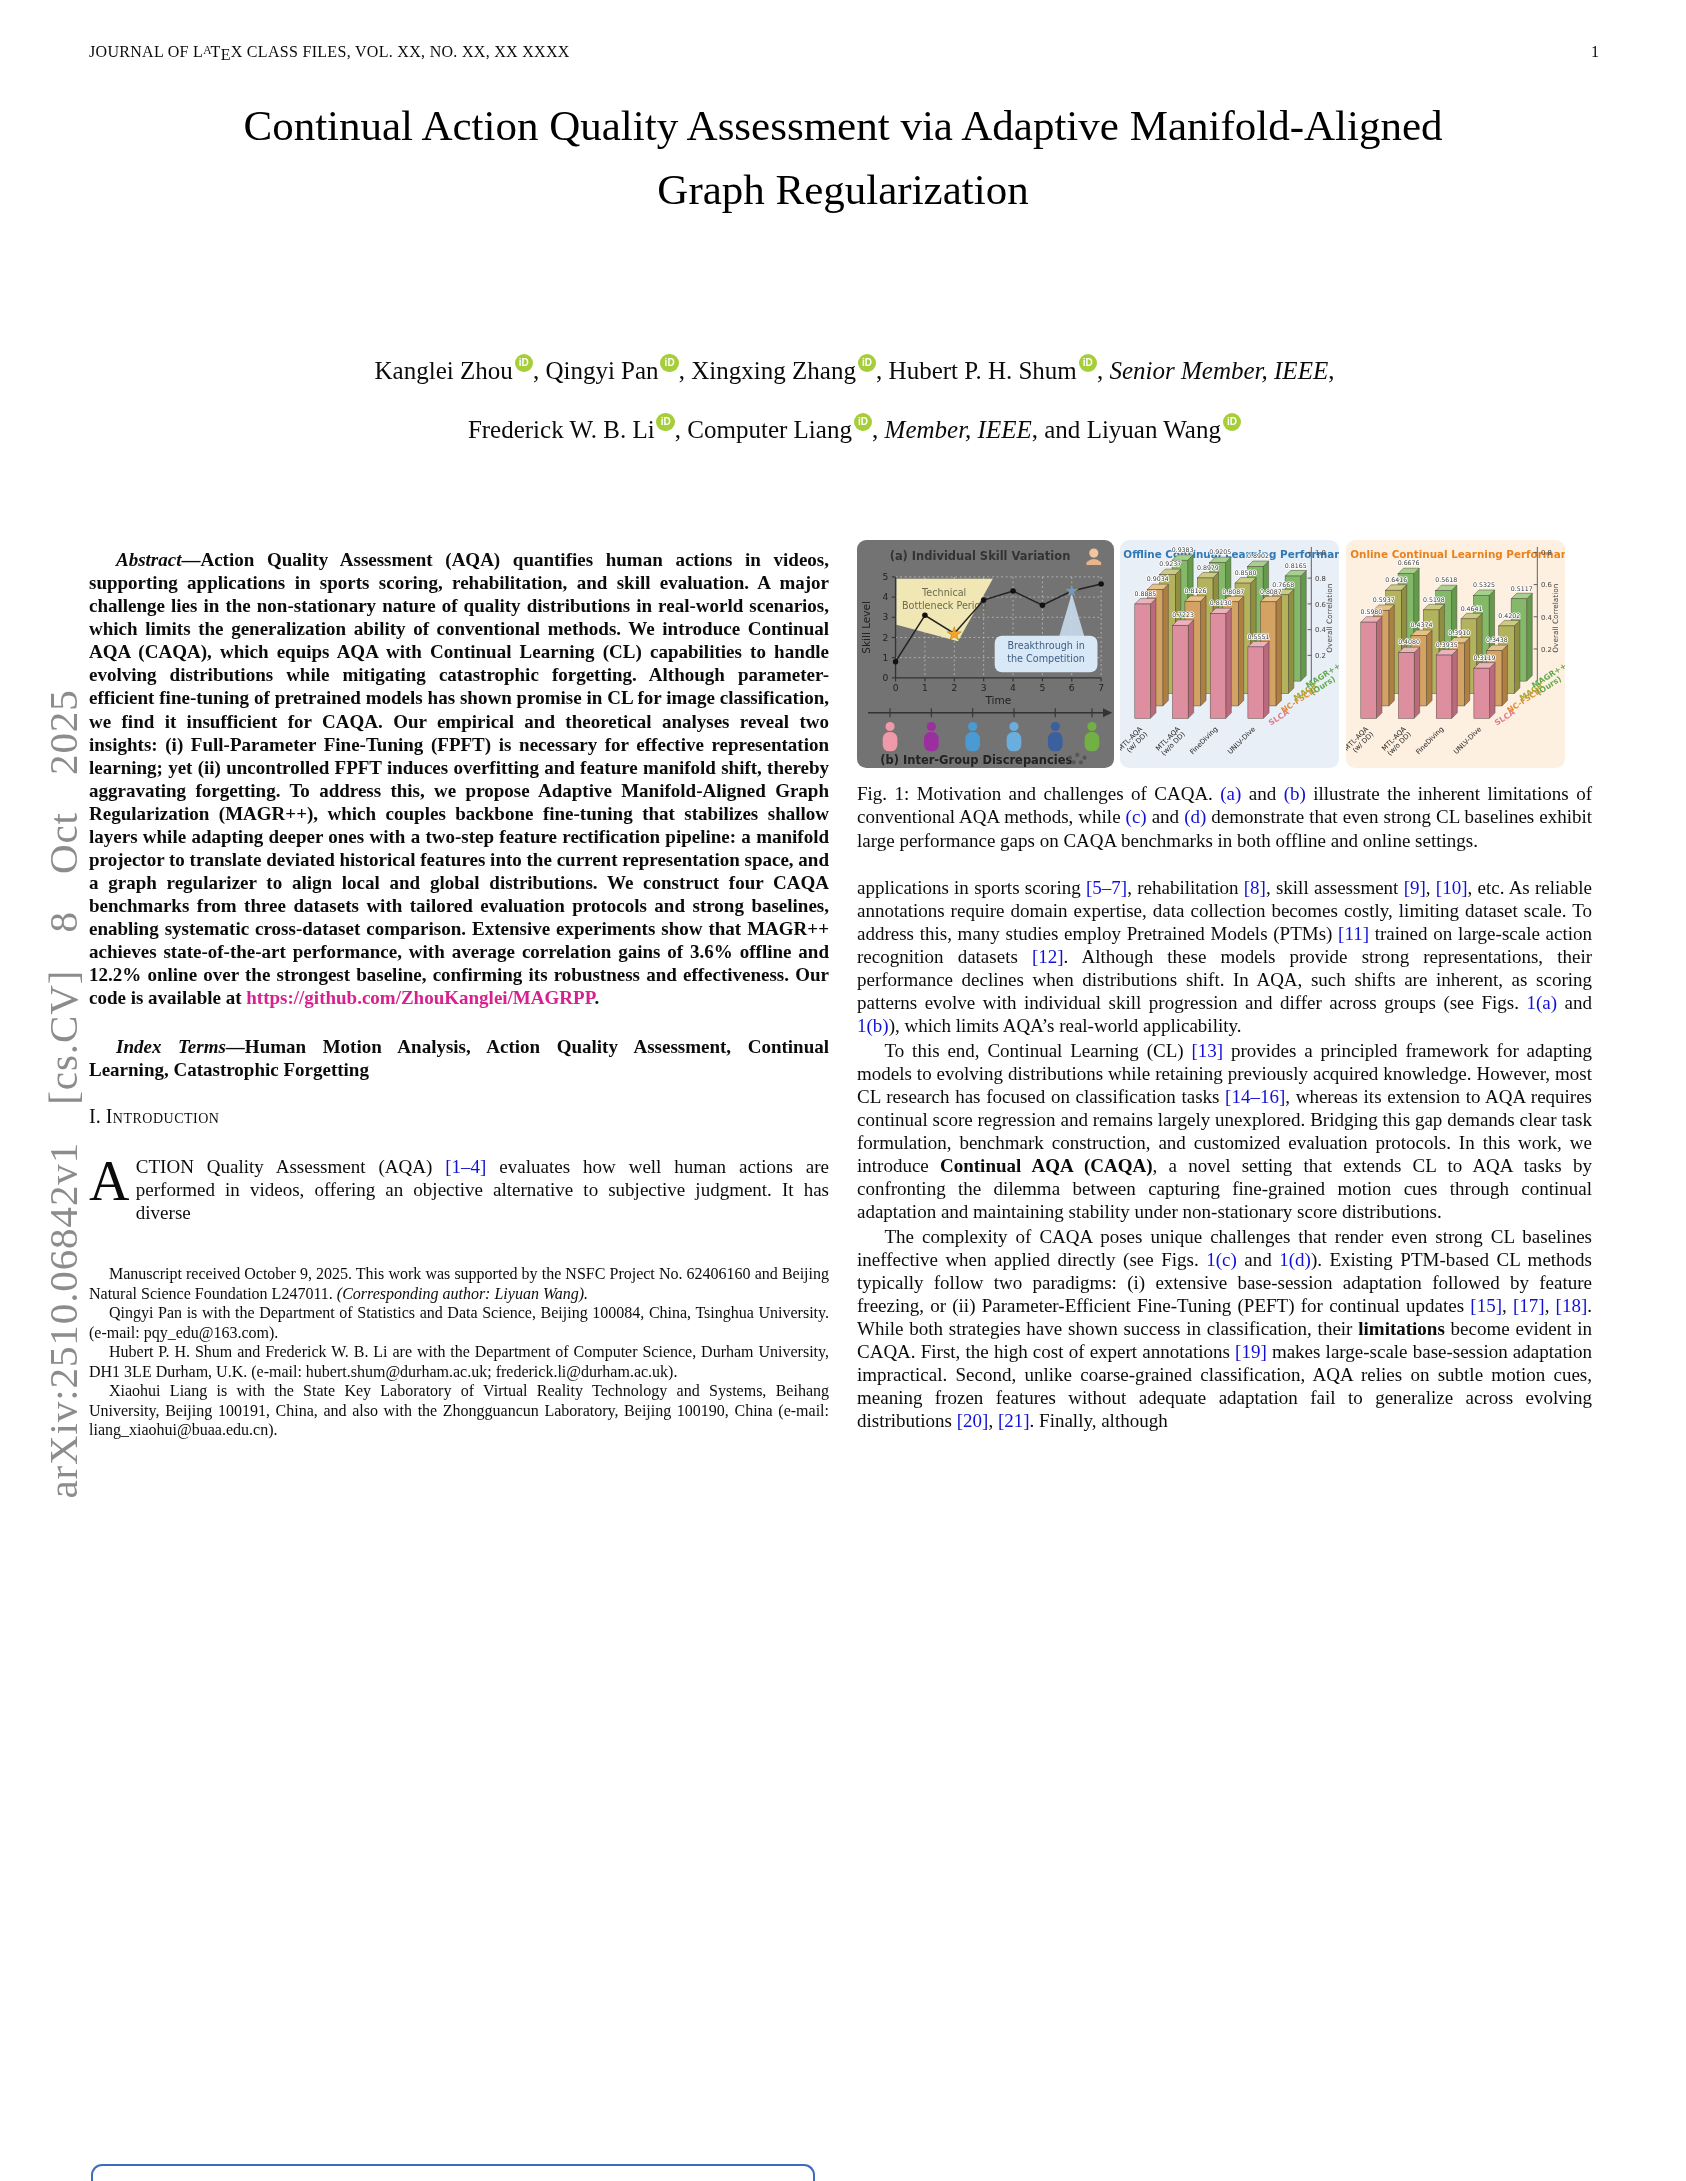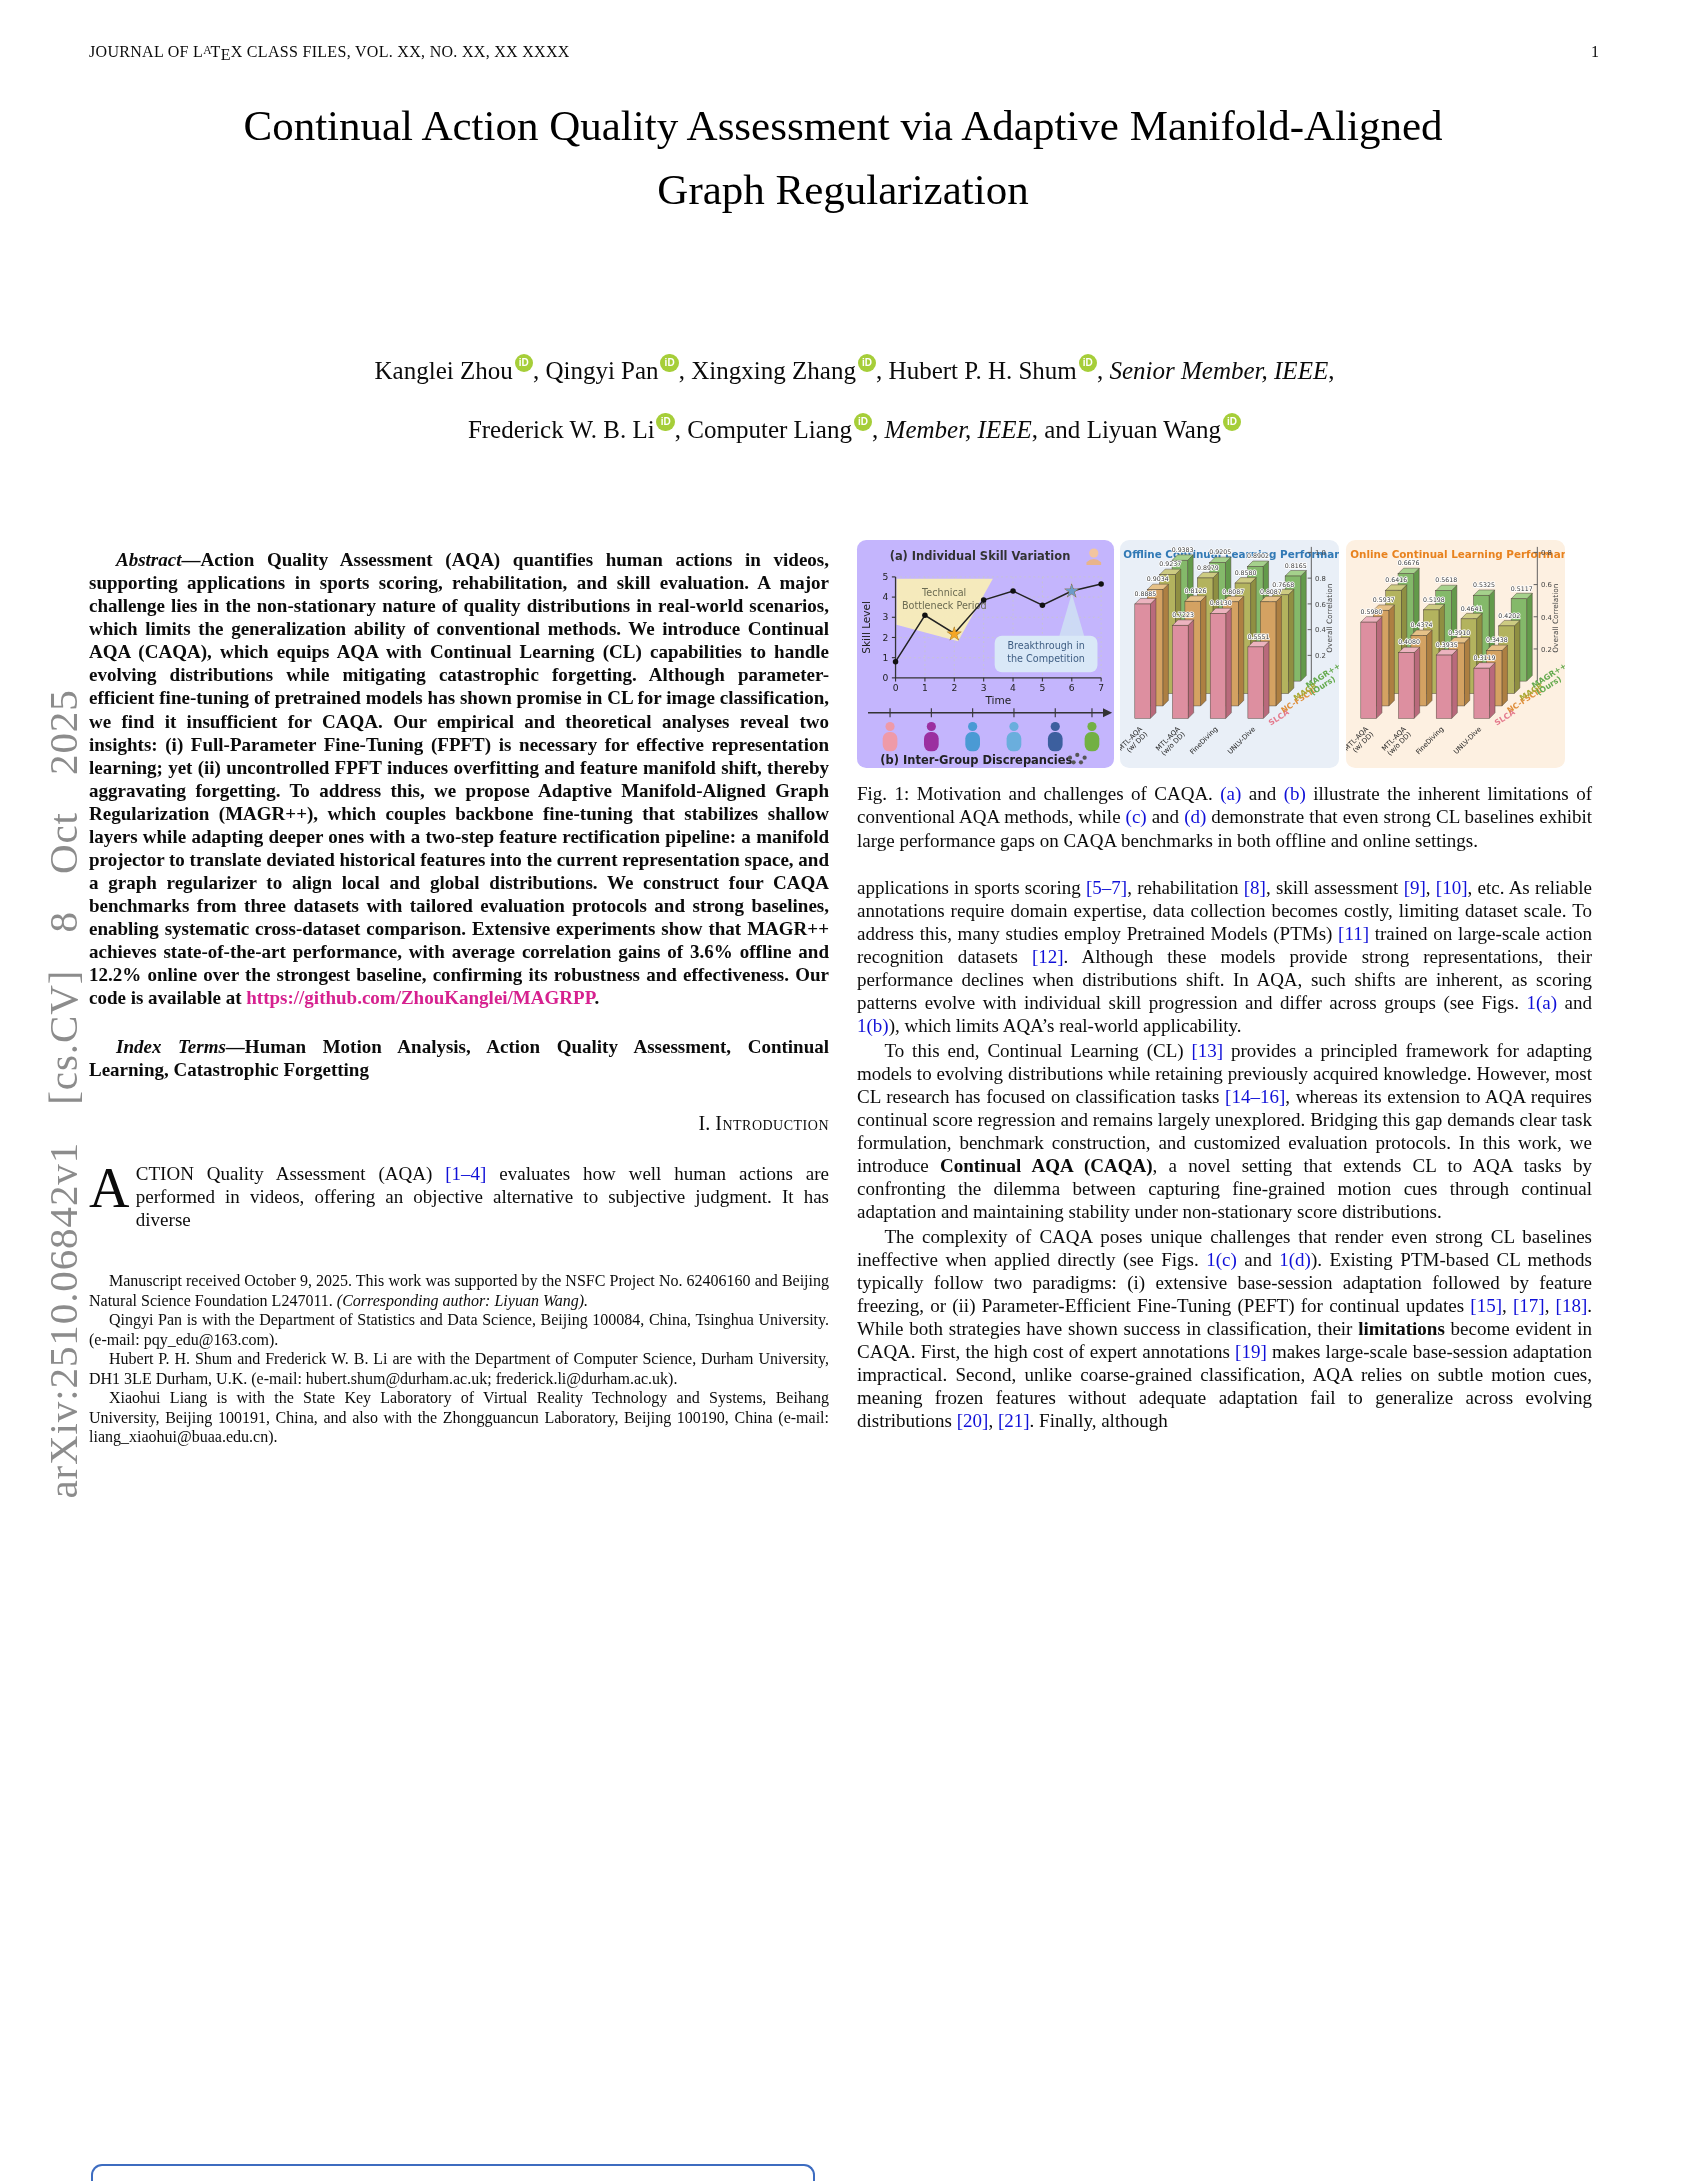--- a/index.html
+++ b/index.html
@@ -32,21 +32,21 @@
   .col-left{position:absolute;left:89px;top:548px;width:740px;}
   .col-right{position:absolute;left:857px;top:540px;width:735px;}
   .abstract,.index-terms{
     font-weight:bold;font-size:19px;line-height:1.215;text-align:justify;
     margin:0;text-indent:27px;
   }
   .index-terms{margin-top:25px;}
   .ab-label,.it-label{font-style:italic;}
   .link{color:#d6218f;text-decoration:none;font-weight:bold;}
   .cite{color:#1010d8;}
-  .sec-head{text-align:right;margin-top:31px;font-size:20px;}
+  .sec-head{text-align:left;margin-top:24px;font-size:20px;}
   .sec-title{font-variant:small-caps;letter-spacing:0.5px;}
   .intro-p{margin-top:28.5px;font-size:19px;line-height:1.21;text-align:justify;}
   .dropcap{float:left;font-size:56px;line-height:45px;padding:2.8px 6.4px 0 0;}
   .footnotes{margin-top:39px;font-size:16px;line-height:1.22;text-align:justify;}
   .footnotes p{margin:0;text-indent:20px;}
   .fig-panels{display:flex;gap:6.4px;}
   .panel{border-radius:9.2px;position:relative;flex:none;}
   .panel-a{width:257px;height:228px;}
   .panel-c,.panel-d{width:219px;height:228px;}
   .fig-caption{margin:13.8px 0 0 0;font-size:19px;line-height:1.24;text-align:justify;}
@@ -86,21 +86,21 @@
       <p class="rich">Manuscript received October 9, 2025. This work was supported by the NSFC Project No. 62406160 and Beijing Natural Science Foundation L247011. <i>(Corresponding author: Liyuan Wang).</i></p>
       <p class="rich">Qingyi Pan is with the Department of Statistics and Data Science, Beijing 100084, China, Tsinghua University. (e-mail: pqy_edu@163.com).</p>
       <p class="rich">Hubert P. H. Shum and Frederick W. B. Li are with the Department of Computer Science, Durham University, DH1 3LE Durham, U.K. (e-mail: hubert.shum@durham.ac.uk; frederick.li@durham.ac.uk).</p>
       <p class="rich">Xiaohui Liang is with the State Key Laboratory of Virtual Reality Technology and Systems, Beihang University, Beijing 100191, China, and also with the Zhongguancun Laboratory, Beijing 100190, China (e-mail: liang_xiaohui@buaa.edu.cn).</p>
     </div>
 </div>
 
 <div class="col-right">
   <figure style="margin:0;">
     <div class="fig-panels">
-      <div class="panel panel-a" id="panel-a" style="background: #c4b5fd;"><svg width="257" height="228" viewBox="0 0 280 248">
+      <div class="panel panel-a" id="panel-a" style="background: #737373;"><svg width="257" height="228" viewBox="0 0 280 248">
             <text x="134" y="22" font-size="12.5" fill="#333333" text-anchor="middle" font-weight="bold">(a) Individual Skill Variation</text>
             <g>
               <circle cx="258" cy="14" r="5" fill="#f2c59f"></circle>
               <path d="M250 24 Q258 17 266 24 L266 27 L250 27 Z" fill="#e8b48c"></path>
             </g>
             <line x1="42" y1="128" x2="266" y2="128" stroke="#c8c8c8" stroke-width="0.8" stroke-dasharray="2 3"></line>
             <line x1="42" y1="106" x2="266" y2="106" stroke="#c8c8c8" stroke-width="0.8" stroke-dasharray="2 3"></line>
             <line x1="42" y1="84" x2="266" y2="84" stroke="#c8c8c8" stroke-width="0.8" stroke-dasharray="2 3"></line>
             <line x1="42" y1="62" x2="266" y2="62" stroke="#c8c8c8" stroke-width="0.8" stroke-dasharray="2 3"></line>
             <line x1="42" y1="40" x2="266" y2="40" stroke="#c8c8c8" stroke-width="0.8" stroke-dasharray="2 3"></line>

